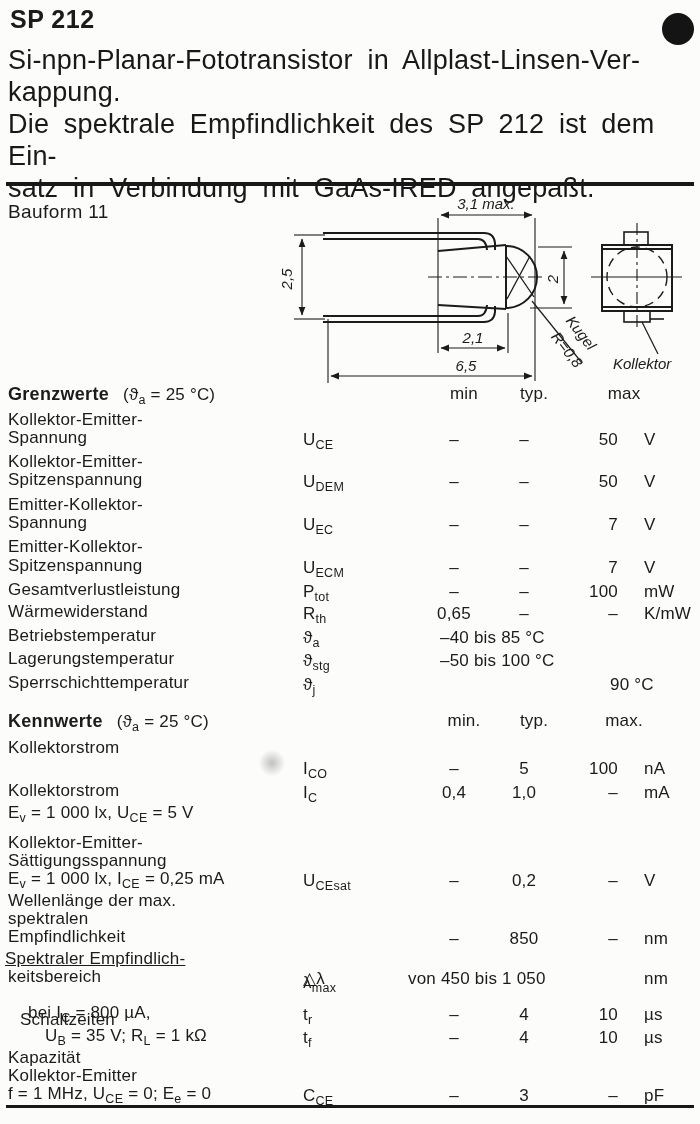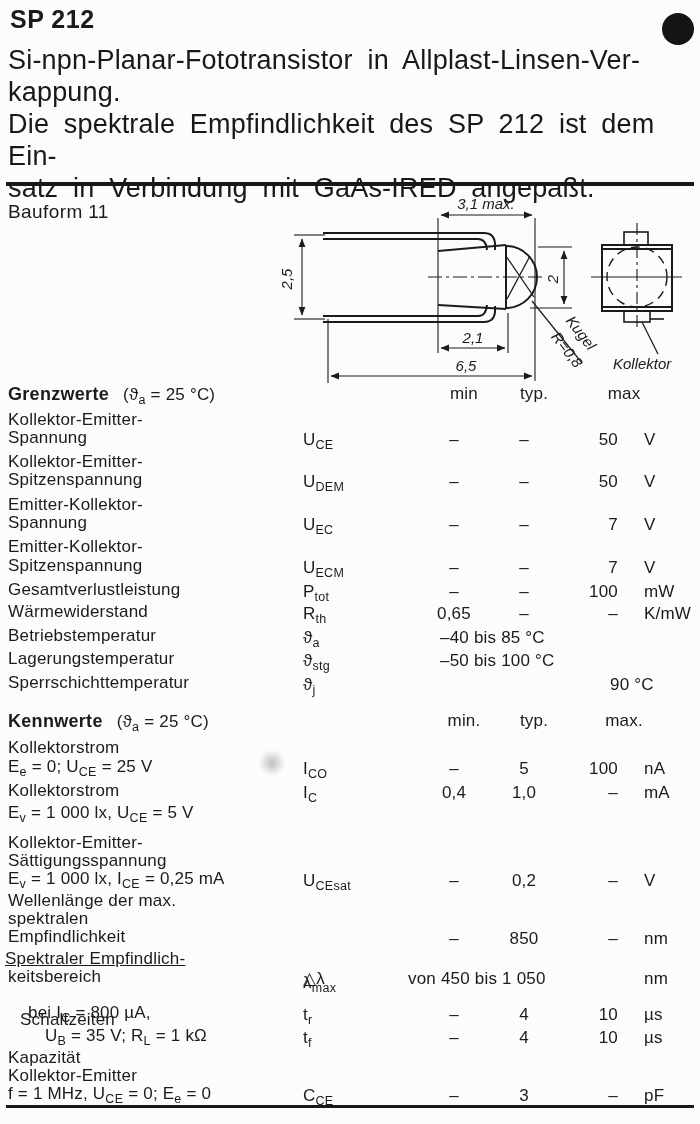--- a/index.html
+++ b/index.html
@@ -184,21 +184,20 @@
       <span class="t-val c-sym" style="top: 651px;"><span>ϑ</span><sub>stg</sub></span>
       <span class="t-val" style="top: 651px; left: 440px;">–50 bis 100 °C</span>
       <span class="t-line" style="top: 673px; left: 8px;"><span>Sperrschichttemperatur</span></span>
       <span class="t-val c-sym" style="top: 675px;"><span>ϑ</span><sub>j</sub></span>
       <span class="t-val" style="top: 675px; left: 590px; margin-left: 20px;">90 °C</span>
       <span class="t-line" style="top: 711px; left: 8px;"><span class="sec-title">Kennwerte</span><span class="sec-cond"><span>(ϑ</span><sub>a</sub><span> = 25 °C)</span></span></span>
       <span class="t-head h-min" style="top: 711px;">min.</span>
       <span class="t-head h-typ" style="top: 711px;">typ.</span>
       <span class="t-head h-max" style="top: 711px;">max.</span>
       <span class="t-line" style="top: 738px; left: 8px;"><span>Kollektorstrom</span></span>
-      <span class="t-line" style="top: 757px; left: 8px;"><span>E</span><sub>e</sub><span> = 0; U</span><sub>CE</sub><span> = 25 V</span></span>
       <span class="t-val c-sym" style="top: 759px;"><span>I</span><sub>CO</sub></span>
       <span class="t-val c-min" style="top: 759px;">–</span>
       <span class="t-val c-typ" style="top: 759px;">5</span>
       <span class="t-val c-max" style="top: 759px;">100</span>
       <span class="t-val c-unit" style="top: 759px;">nA</span>
       <span class="t-line" style="top: 781px; left: 8px;"><span>Kollektorstrom</span></span>
       <span class="t-val c-sym" style="top: 783px;"><span>I</span><sub>C</sub></span>
       <span class="t-val c-min" style="top: 783px;">0,4</span>
       <span class="t-val c-typ" style="top: 783px;">1,0</span>
       <span class="t-val c-max" style="top: 783px;">–</span>

